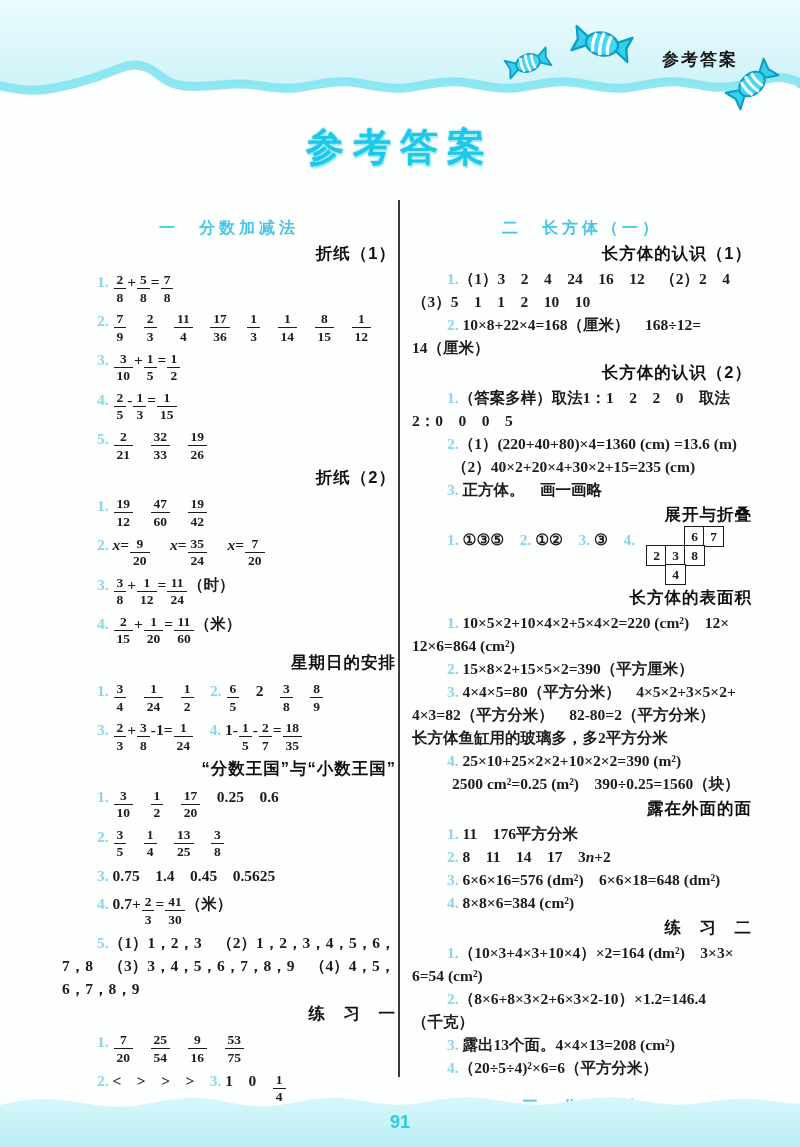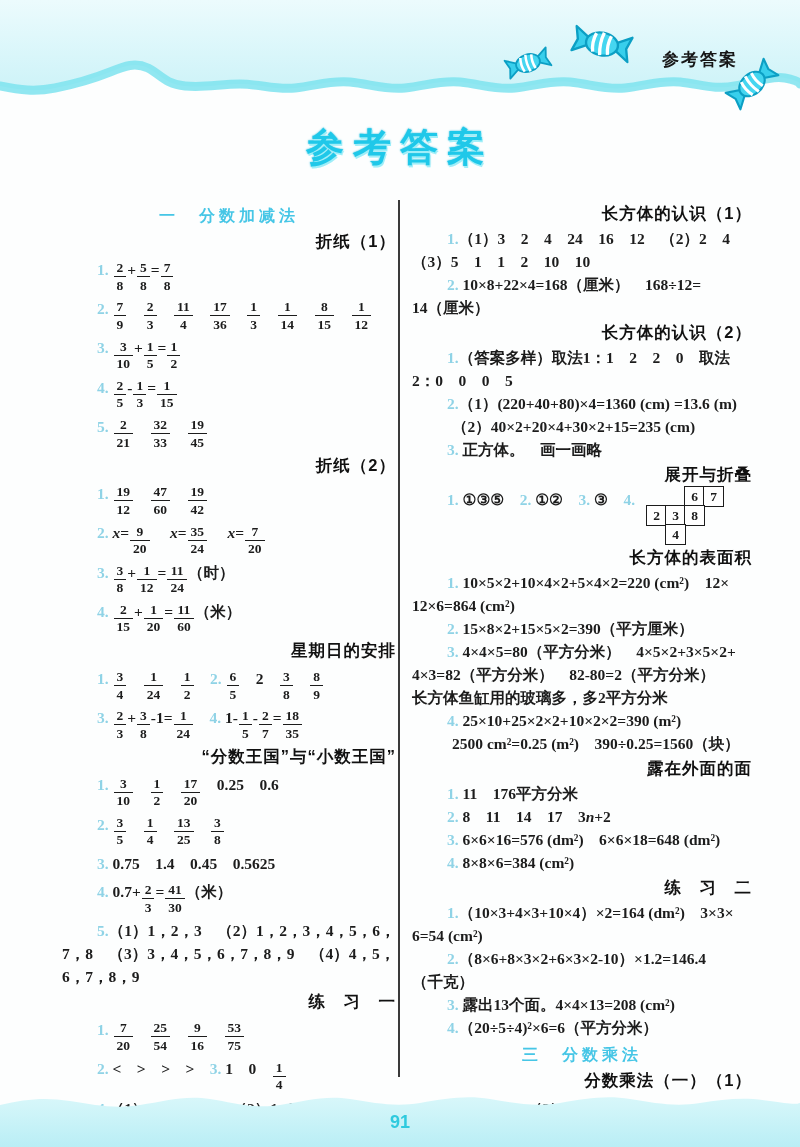--- a/index.html
+++ b/index.html
@@ -15,21 +15,21 @@
        color:#1fc8e9;text-shadow:1px 2px 0 #9feef8, 0 0 2px #0fb2d6;}
   .page-number{position:absolute;bottom:14px;left:0;width:800px;text-align:center;
        font-family:"Liberation Sans",sans-serif;font-weight:bold;font-size:18px;color:#2fcade;z-index:3;}
   
   .col{position:absolute;top:200px;font-size:15.5px;line-height:23px;font-weight:600;}
   .col-left{left:62px;width:334px;}
   .col-right{left:412px;width:340px;}
   .divider{position:absolute;left:398px;top:200px;width:1.5px;height:877px;background:#3a3a3a;}
   
   .h1{font-family:"Liberation Sans",sans-serif;color:#46c6e6;font-weight:bold;font-size:16px;
-      text-align:center;letter-spacing:4px;margin:4px 0 3px;}
+      text-align:center;letter-spacing:4px;margin:16px 0 3px;}
   .h2{font-family:"Liberation Sans",sans-serif;color:#111;font-weight:bold;font-size:16.5px;
       text-align:right;letter-spacing:1px;margin:2px 0;}
   .ln,.f{white-space:pre;}
   .f{margin:5px 0;}
   .i0{padding-left:0;}
   .i1{padding-left:35px;}
   .i2{padding-left:40px;}
   .inum{color:#8fd3e6;}
   .it{font-style:italic;}
   
@@ -71,21 +71,21 @@
 <div class="corner-label">参考答案</div>
 <div class="page-title">参考答案</div>
 
 <div class="col col-left" id="col-left">
     <div class="h1">一　分数加减法</div>
     <div class="h2">折纸（1）</div>
     <div class="f i1"><span class="inum">1.</span> <span class="frac"><span class="num">2</span><span class="den">8</span></span>+<span class="frac"><span class="num">5</span><span class="den">8</span></span>=<span class="frac"><span class="num">7</span><span class="den">8</span></span></div>
     <div class="f i1"><span class="inum">2.</span> <span class="frac"><span class="num">7</span><span class="den">9</span></span>　<span class="frac"><span class="num">2</span><span class="den">3</span></span>　<span class="frac"><span class="num">11</span><span class="den">4</span></span>　<span class="frac"><span class="num">17</span><span class="den">36</span></span>　<span class="frac"><span class="num">1</span><span class="den">3</span></span>　<span class="frac"><span class="num">1</span><span class="den">14</span></span>　<span class="frac"><span class="num">8</span><span class="den">15</span></span>　<span class="frac"><span class="num">1</span><span class="den">12</span></span></div>
     <div class="f i1"><span class="inum">3.</span> <span class="frac"><span class="num">3</span><span class="den">10</span></span>+<span class="frac"><span class="num">1</span><span class="den">5</span></span>=<span class="frac"><span class="num">1</span><span class="den">2</span></span></div>
     <div class="f i1"><span class="inum">4.</span> <span class="frac"><span class="num">2</span><span class="den">5</span></span>-<span class="frac"><span class="num">1</span><span class="den">3</span></span>=<span class="frac"><span class="num">1</span><span class="den">15</span></span></div>
-    <div class="f i1"><span class="inum">5.</span> <span class="frac"><span class="num">2</span><span class="den">21</span></span>　<span class="frac"><span class="num">32</span><span class="den">33</span></span>　<span class="frac"><span class="num">19</span><span class="den">45</span></span></div>
+    <div class="f i1"><span class="inum">5.</span> <span class="frac"><span class="num">2</span><span class="den">21</span></span>　<span class="frac"><span class="num">32</span><span class="den">33</span></span>　<span class="frac"><span class="num">19</span><span class="den">26</span></span></div>
     <div class="h2">折纸（2）</div>
     <div class="f i1"><span class="inum">1.</span> <span class="frac"><span class="num">19</span><span class="den">12</span></span>　<span class="frac"><span class="num">47</span><span class="den">60</span></span>　<span class="frac"><span class="num">19</span><span class="den">42</span></span></div>
     <div class="f i1"><span class="inum">2.</span> <span class="it">x</span>=<span class="frac"><span class="num">9</span><span class="den">20</span></span>　 <span class="it">x</span>=<span class="frac"><span class="num">35</span><span class="den">24</span></span>　 <span class="it">x</span>=<span class="frac"><span class="num">7</span><span class="den">20</span></span></div>
     <div class="f i1"><span class="inum">3.</span> <span class="frac"><span class="num">3</span><span class="den">8</span></span>+<span class="frac"><span class="num">1</span><span class="den">12</span></span>=<span class="frac"><span class="num">11</span><span class="den">24</span></span>（时）</div>
     <div class="f i1"><span class="inum">4.</span> <span class="frac"><span class="num">2</span><span class="den">15</span></span>+<span class="frac"><span class="num">1</span><span class="den">20</span></span>=<span class="frac"><span class="num">11</span><span class="den">60</span></span>（米）</div>
     <div class="h2">星期日的安排</div>
     <div class="f i1"><span class="inum">1.</span> <span class="frac"><span class="num">3</span><span class="den">4</span></span>　<span class="frac"><span class="num">1</span><span class="den">24</span></span>　<span class="frac"><span class="num">1</span><span class="den">2</span></span>　<span class="inum">2.</span> <span class="frac"><span class="num">6</span><span class="den">5</span></span>　2　<span class="frac"><span class="num">3</span><span class="den">8</span></span>　<span class="frac"><span class="num">8</span><span class="den">9</span></span></div>
     <div class="f i1"><span class="inum">3.</span> <span class="frac"><span class="num">2</span><span class="den">3</span></span>+<span class="frac"><span class="num">3</span><span class="den">8</span></span>-1=<span class="frac"><span class="num">1</span><span class="den">24</span></span>　<span class="inum">4.</span> 1-<span class="frac"><span class="num">1</span><span class="den">5</span></span>-<span class="frac"><span class="num">2</span><span class="den">7</span></span>=<span class="frac"><span class="num">18</span><span class="den">35</span></span></div>
     <div class="h2">“分数王国”与“小数王国”</div>
     <div class="f i1"><span class="inum">1.</span> <span class="frac"><span class="num">3</span><span class="den">10</span></span>　<span class="frac"><span class="num">1</span><span class="den">2</span></span>　<span class="frac"><span class="num">17</span><span class="den">20</span></span>　0.25　0.6</div>
@@ -96,20 +96,21 @@
     <div class="ln i0">7，8　（3）3，4，5，6，7，8，9　（4）4，5，</div>
     <div class="ln i0">6，7，8，9</div>
     <div class="h2">练　习　一</div>
     <div class="f i1"><span class="inum">1.</span> <span class="frac"><span class="num">7</span><span class="den">20</span></span>　<span class="frac"><span class="num">25</span><span class="den">54</span></span>　<span class="frac"><span class="num">9</span><span class="den">16</span></span>　<span class="frac"><span class="num">53</span><span class="den">75</span></span></div>
     <div class="f i1"><span class="inum">2.</span> &lt;　&gt;　&gt;　&gt;　<span class="inum">3.</span> 1　0　<span class="frac"><span class="num">1</span><span class="den">4</span></span></div>
     <div class="f i1"><span class="inum">4.</span>（1）<span class="frac"><span class="num">1</span><span class="den">3</span></span>+<span class="frac"><span class="num">2</span><span class="den">5</span></span>=<span class="frac"><span class="num">11</span><span class="den">15</span></span>　（2）1-<span class="frac"><span class="num">11</span><span class="den">15</span></span>=<span class="frac"><span class="num">4</span><span class="den">15</span></span></div>
     <div class="f i1"><span class="inum">5.</span> <span class="frac"><span class="num">1</span></span>　<span class="frac"><span class="num">1</span></span>　<span class="frac"><span class="num">1</span></span>　发现略　<span class="frac"><span class="num">4</span></span></div>
   </div>
 <div class="divider"></div>
 <div class="col col-right" id="col-right">
+    <div class="h1">二　长方体（一）</div>
     <div class="h2">长方体的认识（1）</div>
     <div class="ln i1"><span class="inum">1.</span>（1）3　2　4　24　16　12　（2）2　4</div>
     <div class="ln i0">（3）5　1　1　2　10　10</div>
     <div class="ln i1"><span class="inum">2.</span> 10×8+22×4=168（厘米）　168÷12=</div>
     <div class="ln i0">14（厘米）</div>
     <div class="h2">长方体的认识（2）</div>
     <div class="ln i1"><span class="inum">1.</span>（答案多样）取法1：1　2　2　0　取法</div>
     <div class="ln i0">2：0　0　0　5</div>
     <div class="ln i1"><span class="inum">2.</span>（1）(220+40+80)×4=1360 (cm) =13.6 (m)</div>
     <div class="ln i2">（2）40×2+20×4+30×2+15=235 (cm)</div>

